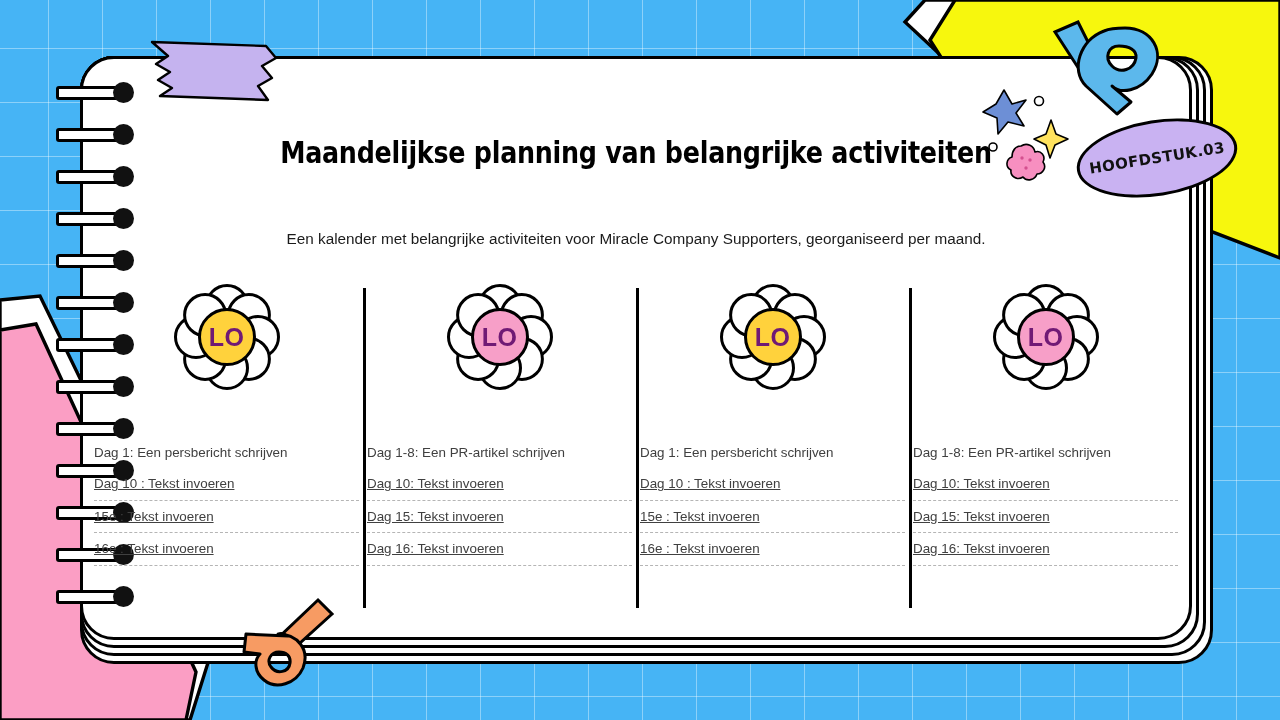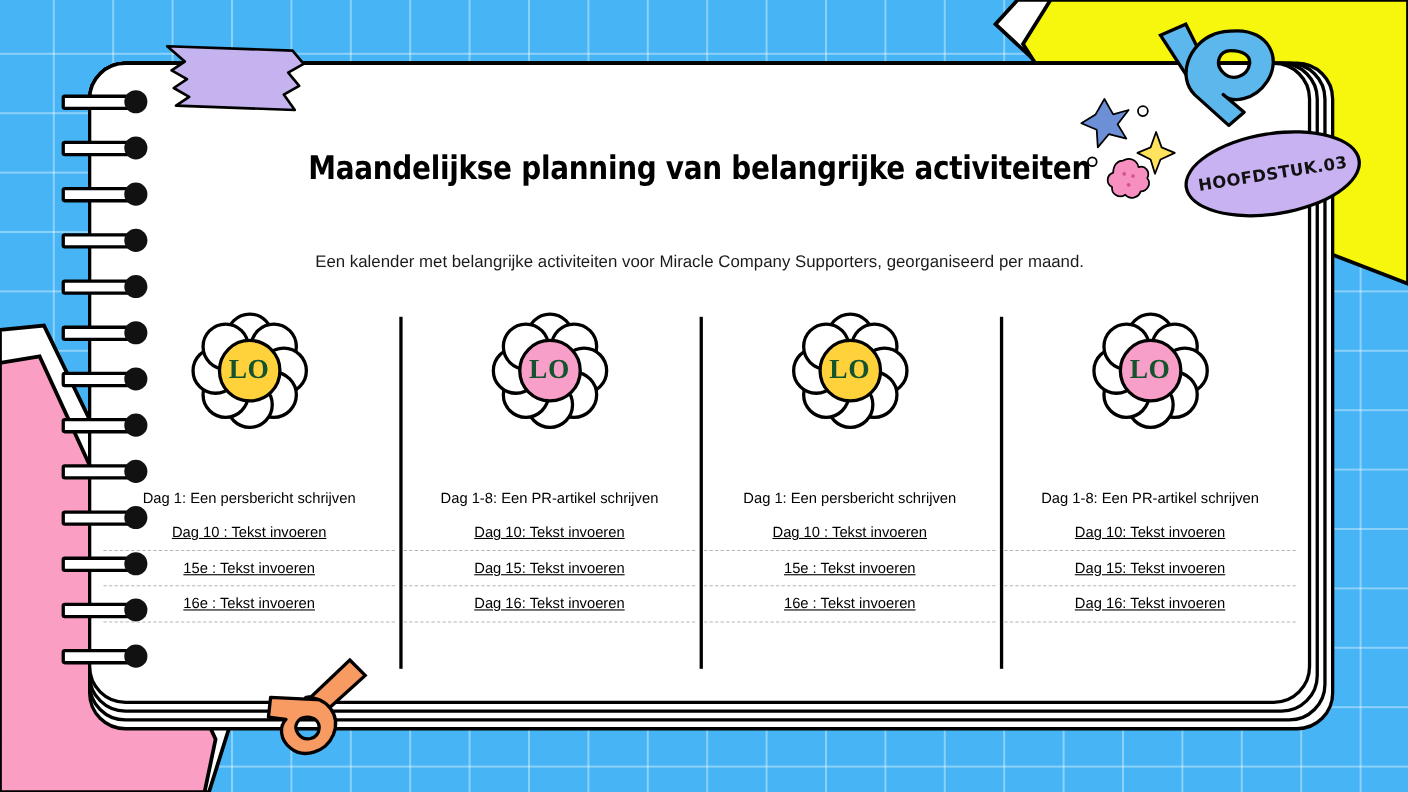--- a/index.html
+++ b/index.html
@@ -84,29 +84,29 @@
   .col-divider{
     position:absolute; top:6px; width:3px; height:320px; background:#000;
   }
 
   
   .flower{ position:relative; width:118px; height:110px; margin-top:0; }
   .flower svg{ display:block; }
   .flower-label{
     position:absolute; left:0; top:0; width:118px; height:110px;
     display:flex; align-items:center; justify-content:center;
-    font-family:Liberation Serif, serif;
-    font-weight:bold; font-size:25px; color:#14532d; letter-spacing:.5px;
+    font-family:Liberation Sans, sans-serif;
+    font-weight:bold; font-size:25px; color:#701a75; letter-spacing:.5px;
   }
 
   .rows{ width:100%; margin-top:54px; padding:0 4px; }
   .row{
-    text-align:center;
+    text-align:left;
     font-size:13.4px;
-    color:#000000;
+    color:#404040;
     line-height:1;
     padding-bottom:9px;
     margin-bottom:9px;
     white-space:nowrap;
   }
   .row.dashed{ border-bottom:1.6px dashed #b5b5b5;text-decoration:underline; }
   .row.first{ padding-bottom:7px; margin-bottom:11px; }
 
   
   #chapter-badge{

